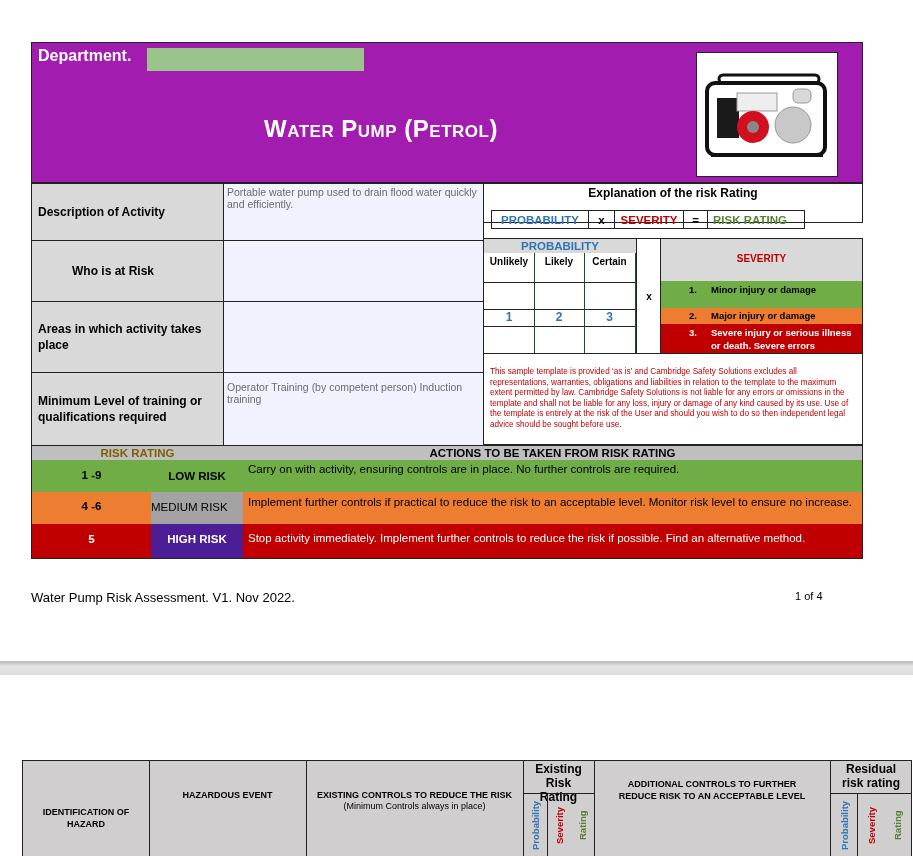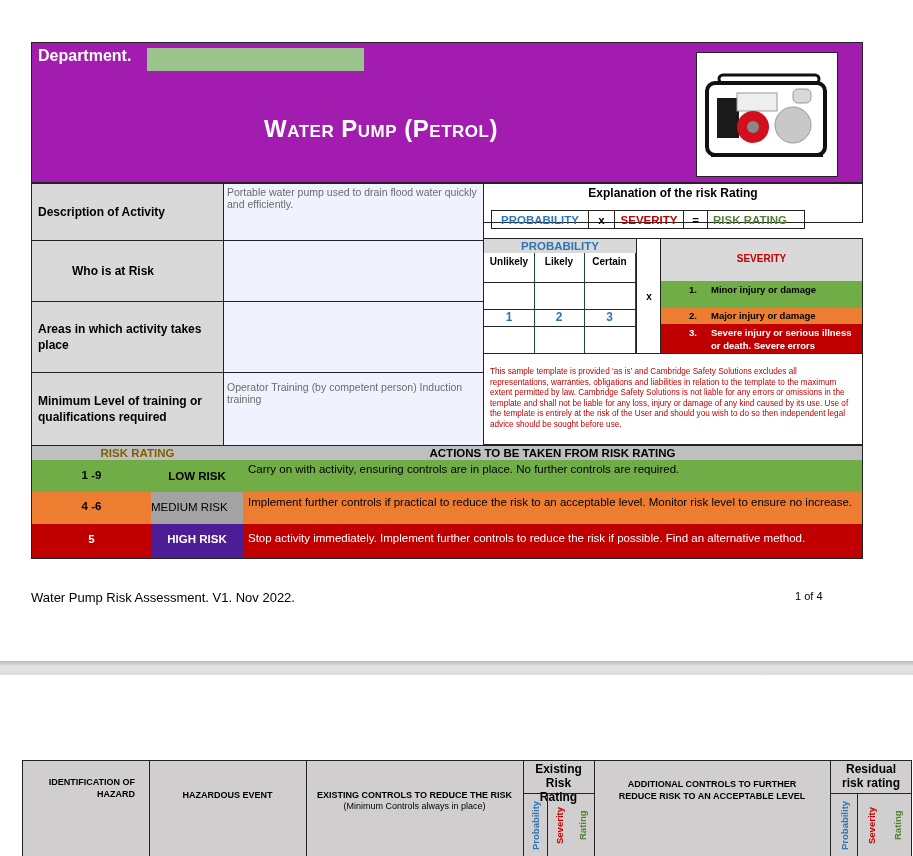--- a/index.html
+++ b/index.html
@@ -152,21 +152,21 @@
   <div class="abs rr-cell" style="left:119px;top:78px;width:93px;height:34px;background:#4c1d95;color:#fff;font-weight:bold;text-align:center;padding-top:9px;border-bottom:none;">HIGH RISK</div>
   <div class="abs rr-cell" style="left:211px;top:78px;width:619px;height:34px;background:#c00000;color:#fff;padding:8px 5px;border-right:none;border-bottom:none;">Stop activity immediately. Implement further controls to reduce the risk if possible. Find an alternative method.</div>
 </div>
 
 <div class="abs footer-left">Water Pump Risk Assessment. V1. Nov 2022.</div>
 <div class="abs footer-right">1 of 4</div>
 
 <div class="abs page-gap"></div>
 
 <div class="abs p2-table">
-  <div class="abs p2-cell" style="left:0;top:0;width:127px;height:96px;padding-top:15px;padding-left:14px;padding-right:14px;line-height:12px;text-align:right;">IDENTIFICATION OF HAZARD</div>
+  <div class="abs p2-cell" style="left:0;top:0;width:127px;height:96px;padding-top:45px;padding-left:14px;padding-right:14px;line-height:12px;">IDENTIFICATION OF HAZARD</div>
   <div class="abs p2-cell" style="left:126px;top:0;width:158px;height:96px;padding-top:29px;">HAZARDOUS EVENT</div>
   <div class="abs p2-cell" style="left:283px;top:0;width:218px;height:96px;padding-top:29px;">
     <div>EXISTING CONTROLS TO REDUCE THE RISK</div>
     <div style="font-weight:normal;margin-top:1px;">(Minimum Controls always in place)</div>
   </div>
   <div class="abs p2-cell" style="left:500px;top:0;width:72px;height:96px;border-right:1px solid #222;">
     <div style="height:33px;border-bottom:1px solid #222;font-size:12px;line-height:14px;padding:1px 6px 0 6px;">Existing Risk Rating</div>
     <div class="abs vert" style="left:0;top:33px;width:24px;height:63px;border-right:1px solid #222;color:#2e75b6;">Probability</div>
     <div class="abs vert" style="left:24px;top:33px;width:24px;height:63px;border-right:1px solid #222;color:#c00000;">Severity</div>
     <div class="abs vert" style="left:48px;top:33px;width:23px;height:63px;color:#548235;">Rating</div>

